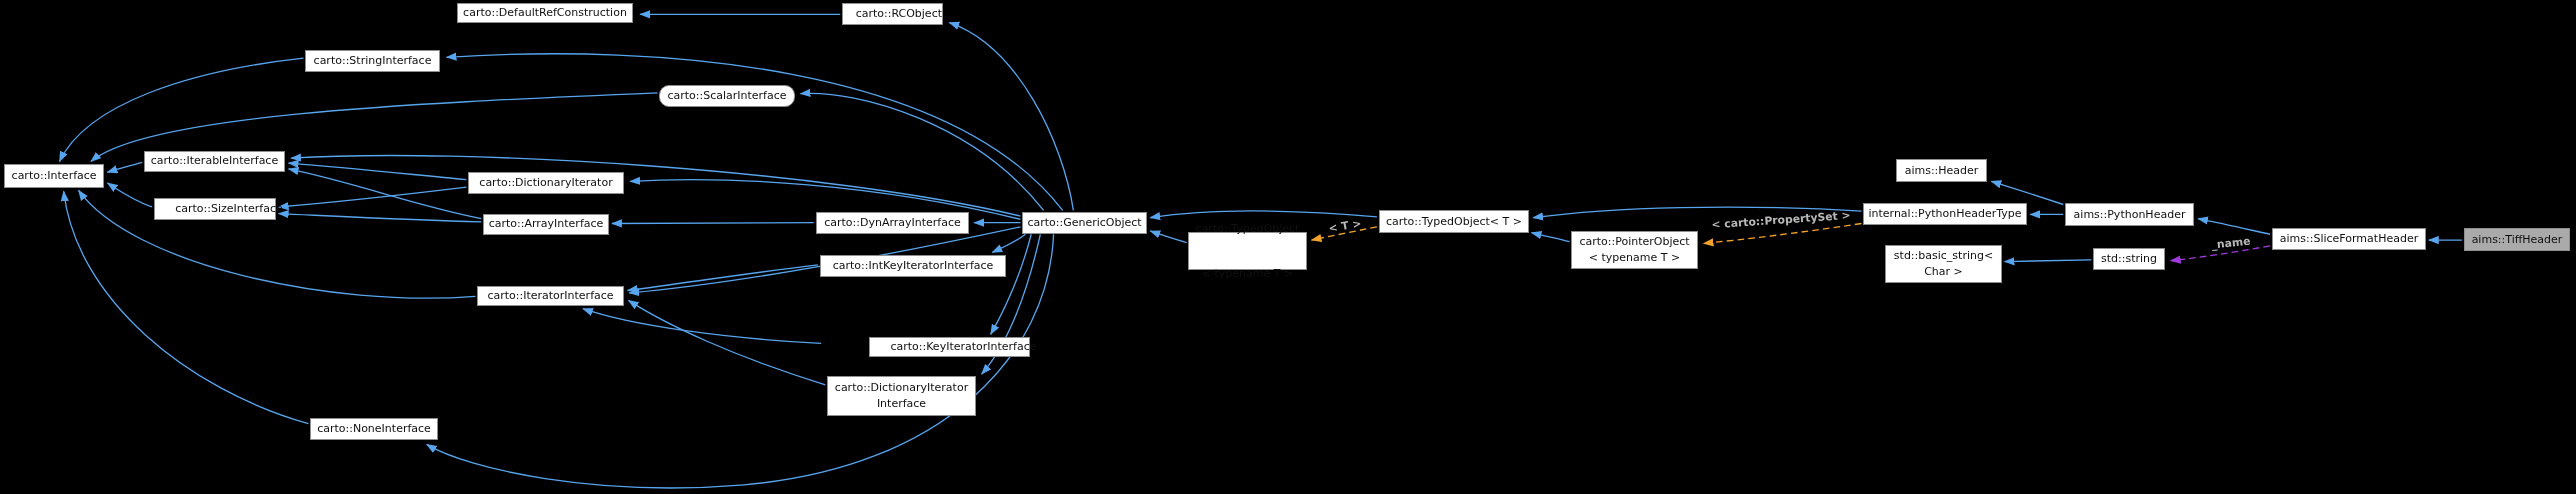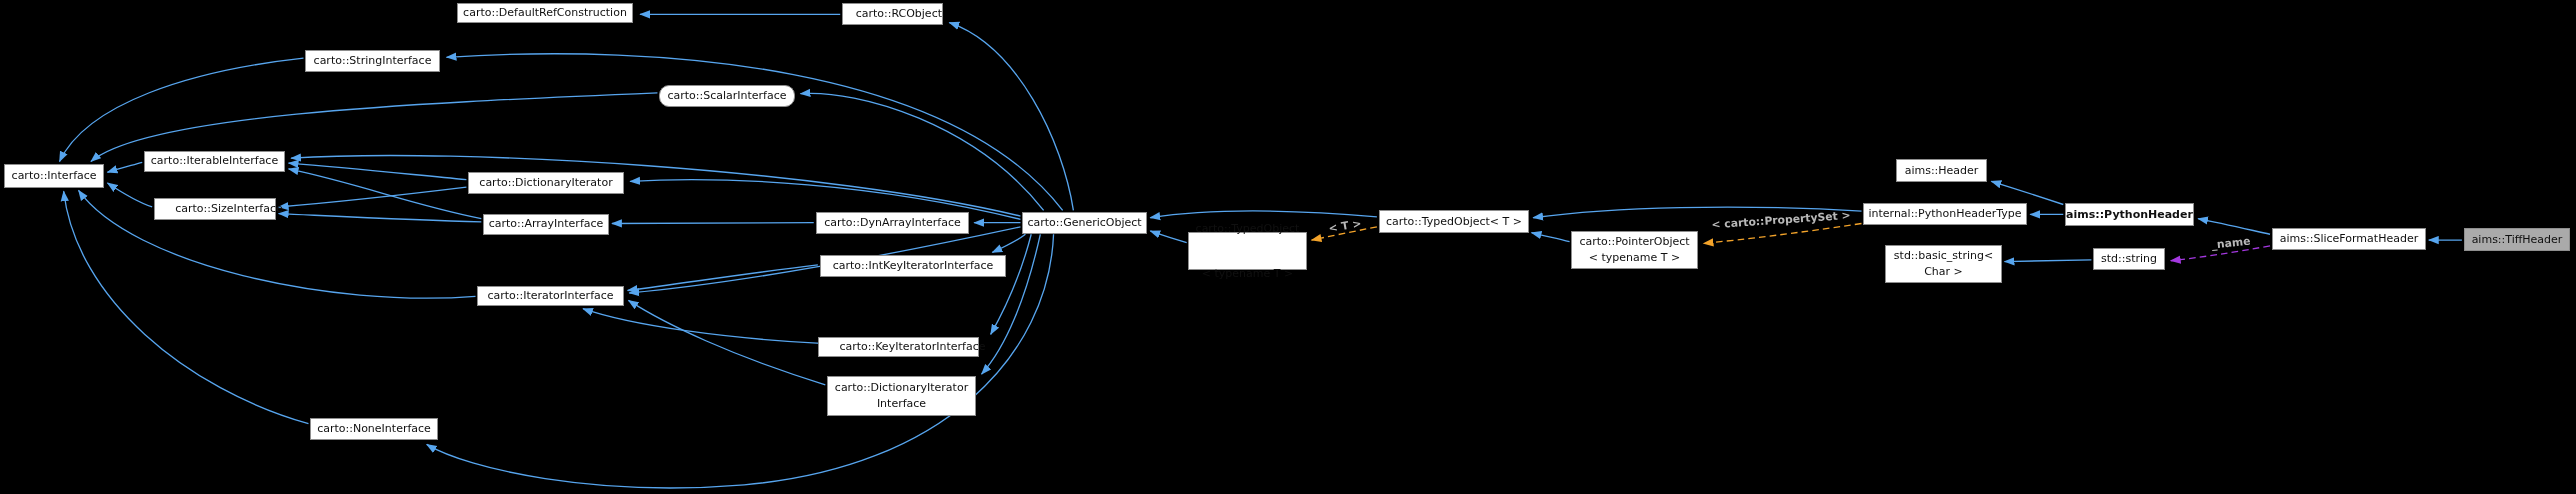--- a/index.html
+++ b/index.html
@@ -143,21 +143,21 @@
       </div>
       <div class="node" style="left: 1022px; top: 212px; width: 125px; height: 22px;">
         <span>carto::GenericObject</span>
       </div>
       <div class="node" style="left: 820px; top: 255px; width: 186px; height: 21.5px;">
         <span>carto::IntKeyIteratorInterface</span>
       </div>
       <div class="node" style="left: 477px; top: 286px; width: 147px; height: 20px;">
         <span>carto::IteratorInterface</span>
       </div>
-      <div class="node" style="left: 818px; top: 337px; width: 161px; height: 20px; padding-left: 28px;">
+      <div class="node" style="left: 869px; top: 337px; width: 161px; height: 20px; padding-left: 28px;">
         <span>carto::KeyIteratorInterface</span>
       </div>
       <div class="node" style="left: 827px; top: 376px; width: 149px; height: 40px;">
         <span>carto::DictionaryIterator</span>
         <span>Interface</span>
       </div>
       <div class="node" style="left: 310px; top: 418px; width: 128px; height: 21.5px;">
         <span>carto::NoneInterface</span>
       </div>
       <div class="node" style="left: 1188px; top: 232px; width: 119px; height: 38px; gap: 29px;">
@@ -170,21 +170,21 @@
       <div class="node" style="left: 1571px; top: 231px; width: 127px; height: 38px;">
         <span>carto::PointerObject</span>
         <span>&lt; typename T &gt;</span>
       </div>
       <div class="node" style="left: 1896px; top: 159px; width: 91px; height: 23px;">
         <span>aims::Header</span>
       </div>
       <div class="node" style="left: 1863px; top: 203px; width: 164px; height: 22px;">
         <span>internal::PythonHeaderType</span>
       </div>
-      <div class="node" style="left: 2065px; top: 203px; width: 129px; height: 23px; font-weight: bold;">
+      <div class="node" style="left: 2065px; top: 203px; width: 129px; height: 23px;">
         <span>aims::PythonHeader</span>
       </div>
       <div class="node" style="left: 1885px; top: 245px; width: 117px; height: 38px;">
         <span>std::basic_string&lt;</span>
         <span>Char &gt;</span>
       </div>
       <div class="node" style="left: 2093px; top: 248px; width: 72px; height: 22px;">
         <span>std::string</span>
       </div>
       <div class="node" style="left: 2272px; top: 228px; width: 154px; height: 22px;">

